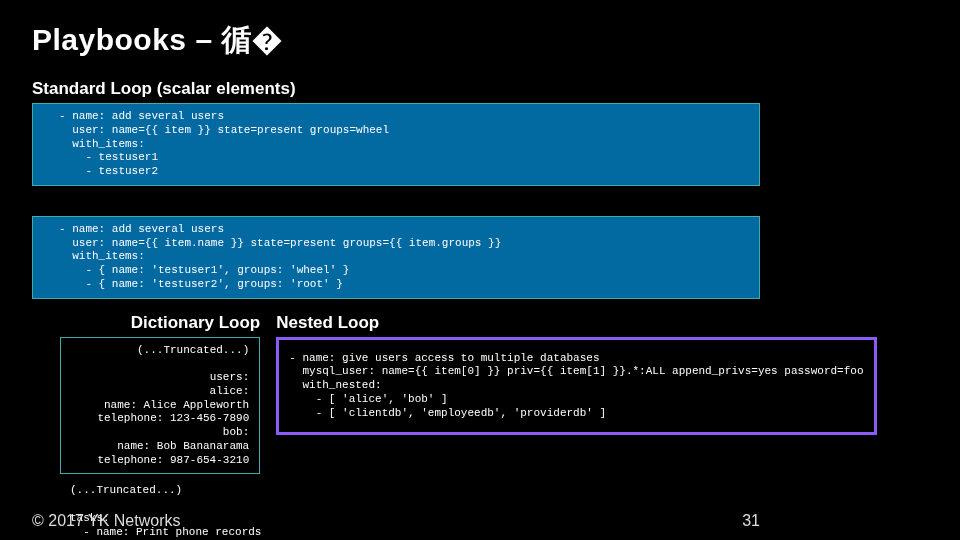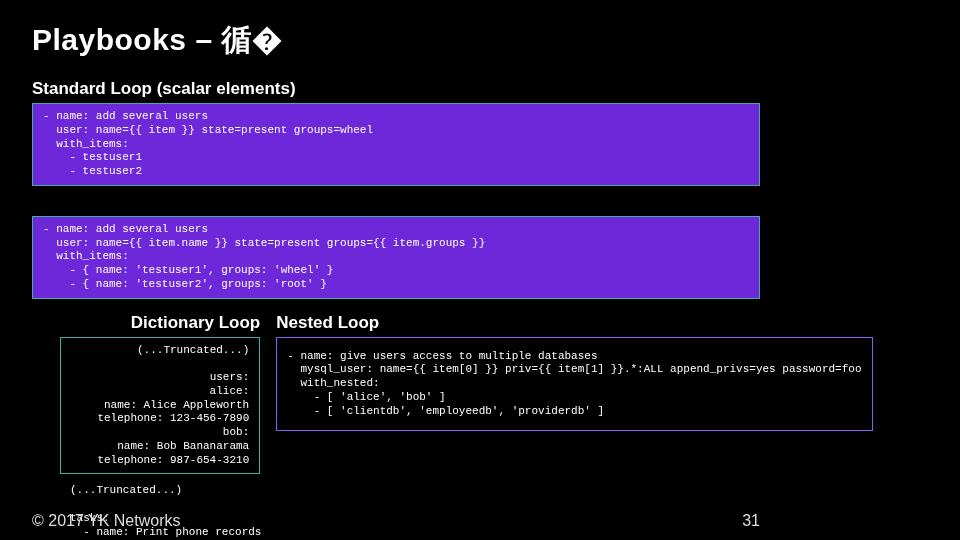--- a/index.html
+++ b/index.html
@@ -2,27 +2,27 @@
 <html><head>
 <meta charset="utf-8">
 <style>
   * { box-sizing: border-box; margin: 0; padding: 0; }
   html, body { width: 960px; height: 540px; background: #000; color: #fff; font-family: Arial, Helvetica, sans-serif; overflow: hidden; }
   .slide { width: 792px; height: 540px; position: relative; padding: 18px 32px 0 32px; }
   .title { font-size: 30px; font-weight: bold; letter-spacing: 0.5px; margin-bottom: 18px; }
   .row1 { display: flex; gap: 30px; flex-direction: column; }
   .col { flex: 1; }
   .subhead { font-size: 17px; font-weight: bold; margin-bottom: 4px; }
-  .codebox { border: 1px solid #4aa; background: #6d28d9; padding: 6px 10px; }
+  .codebox { border: 1px solid #4aa; background: #0369a1; padding: 6px 26px; }
   pre { font-family: "Courier New", Courier, monospace; font-size: 11px; line-height: 1.25; white-space: pre; color: #fff; }
   .row2 { display: flex; margin-top: 14px; gap: 16px; align-items: flex-start; }
   .dictcol { width: 260px; padding-left: 28px; text-align: right; }
   .nestedcol { flex: 1; }
   .dictbox { border: 1px solid #4aa; background: #000; padding: 6px 10px; margin-top: 4px; }
-  .nestedbox { border: 1px solid #8b5cf6; background: #000; padding: 12px 10px; margin-top: 4px; }
+  .nestedbox { border: 3px solid #8b5cf6; background: #000; padding: 12px 10px; margin-top: 4px; }
   .tail { padding-left: 38px; margin-top: 10px; }
   .tail pre { font-size: 11px; }
   .footer { position: absolute; bottom: 10px; left: 32px; right: 32px; display: flex; justify-content: space-between; font-size: 16px; color: #ddd; }
 </style>
 </head>
 <body>
 
 <div class="slide">
 
   <div class="title">Playbooks – 循�</div>

